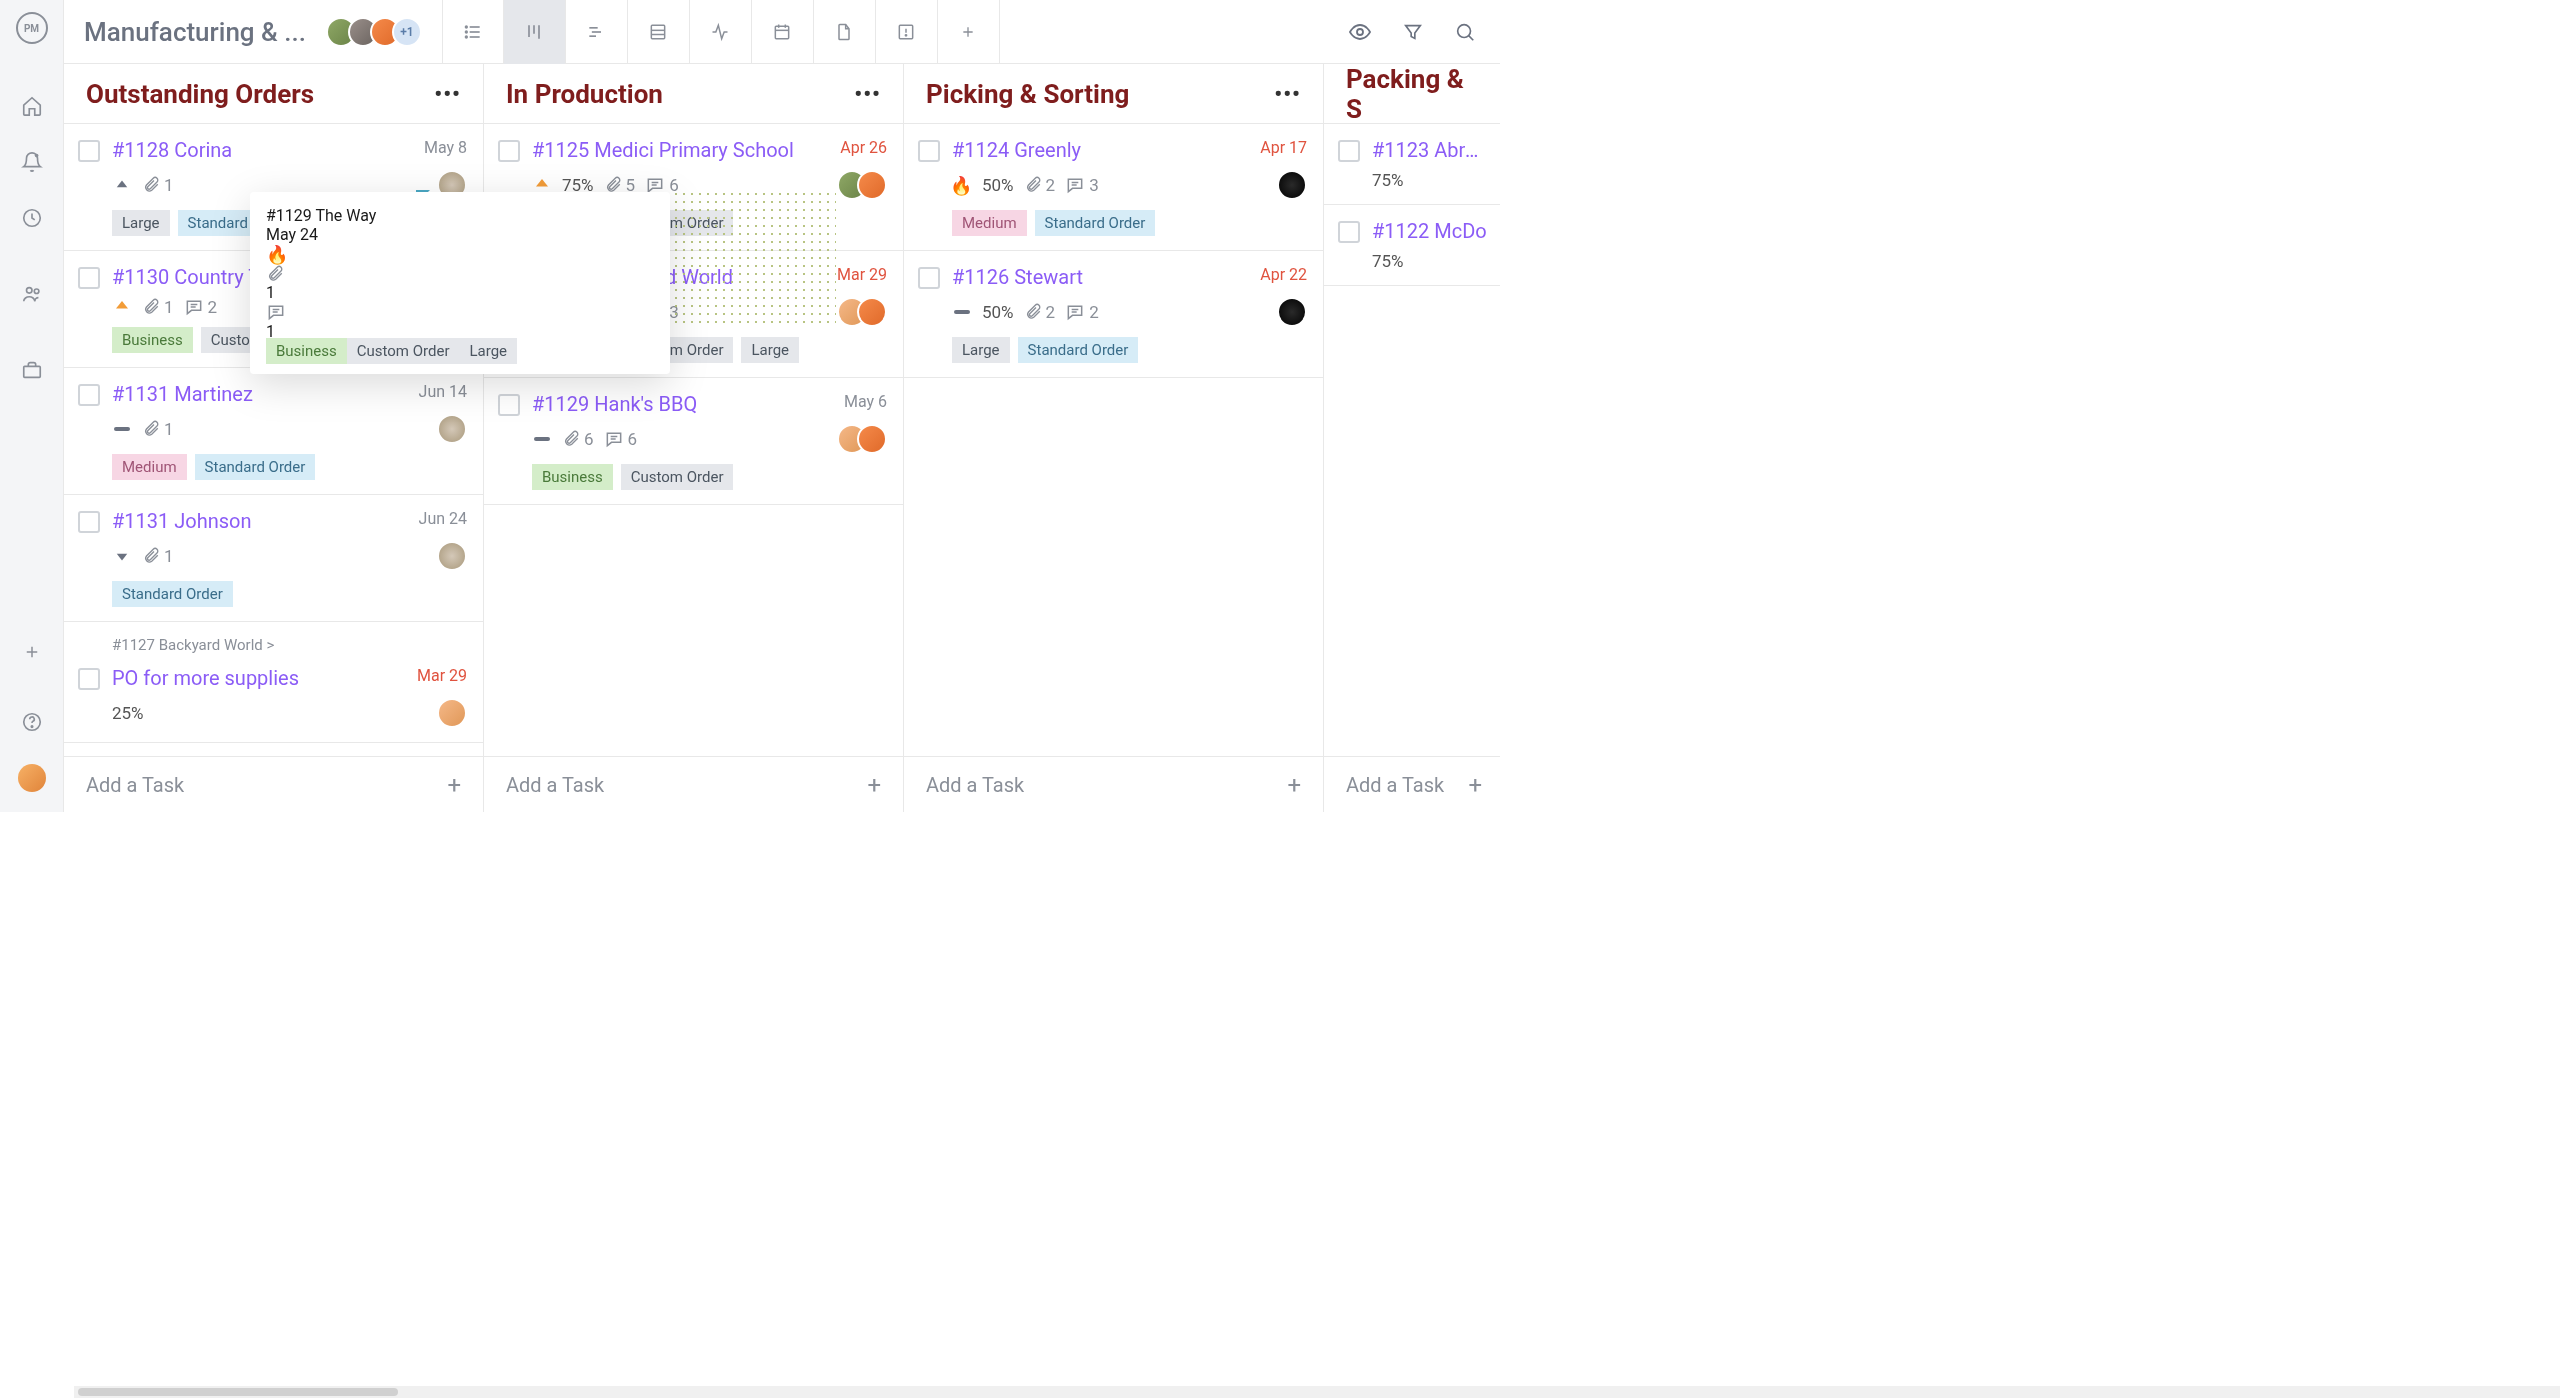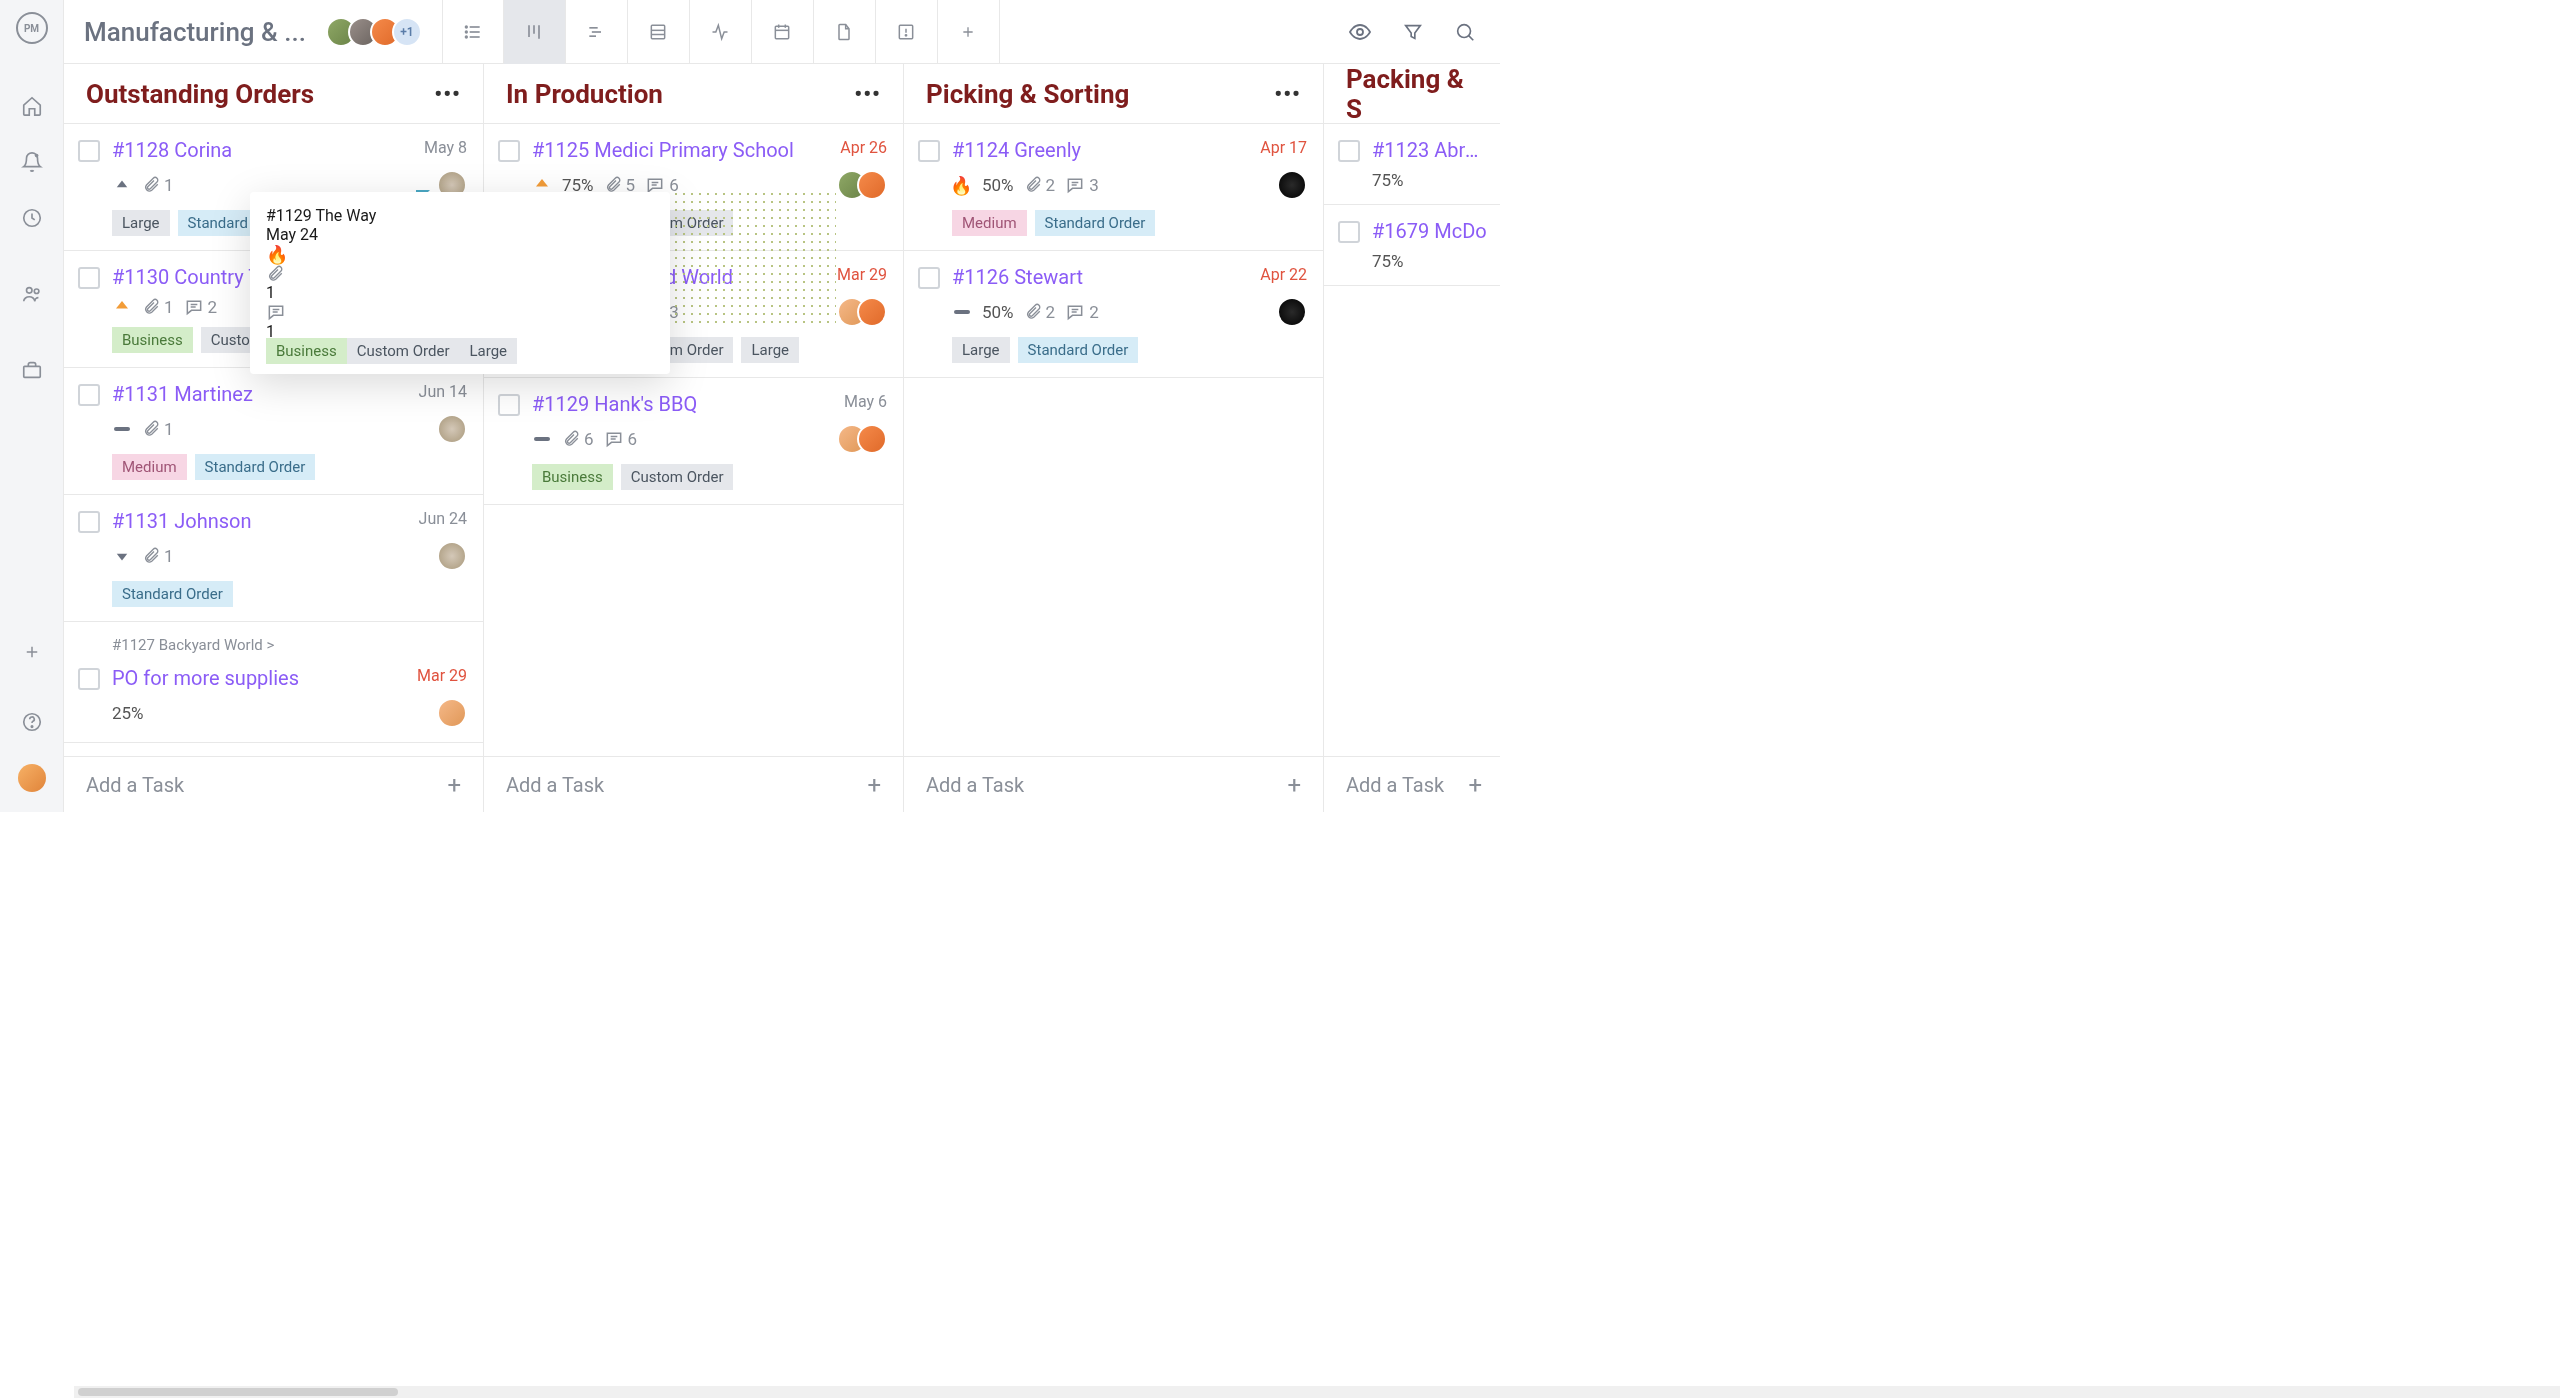--- a/index.html
+++ b/index.html
@@ -541,21 +541,21 @@
                 <div class="chk"></div>
                 <div class="ctitle">#1123 Abram</div>
               </div>
               <div class="row2">
                 <span class="prog">75%</span>
               </div>
             </div>
             <div class="card">
               <div class="row1">
                 <div class="chk"></div>
-                <div class="ctitle">#1679 McDo</div>
+                <div class="ctitle">#1122 McDo</div>
               </div>
               <div class="row2">
                 <span class="prog">75%</span>
               </div>
             </div>
           </div>
           <div class="add-task">
             <span>Add a Task</span>
             <span class="plus">+</span>
           </div>

